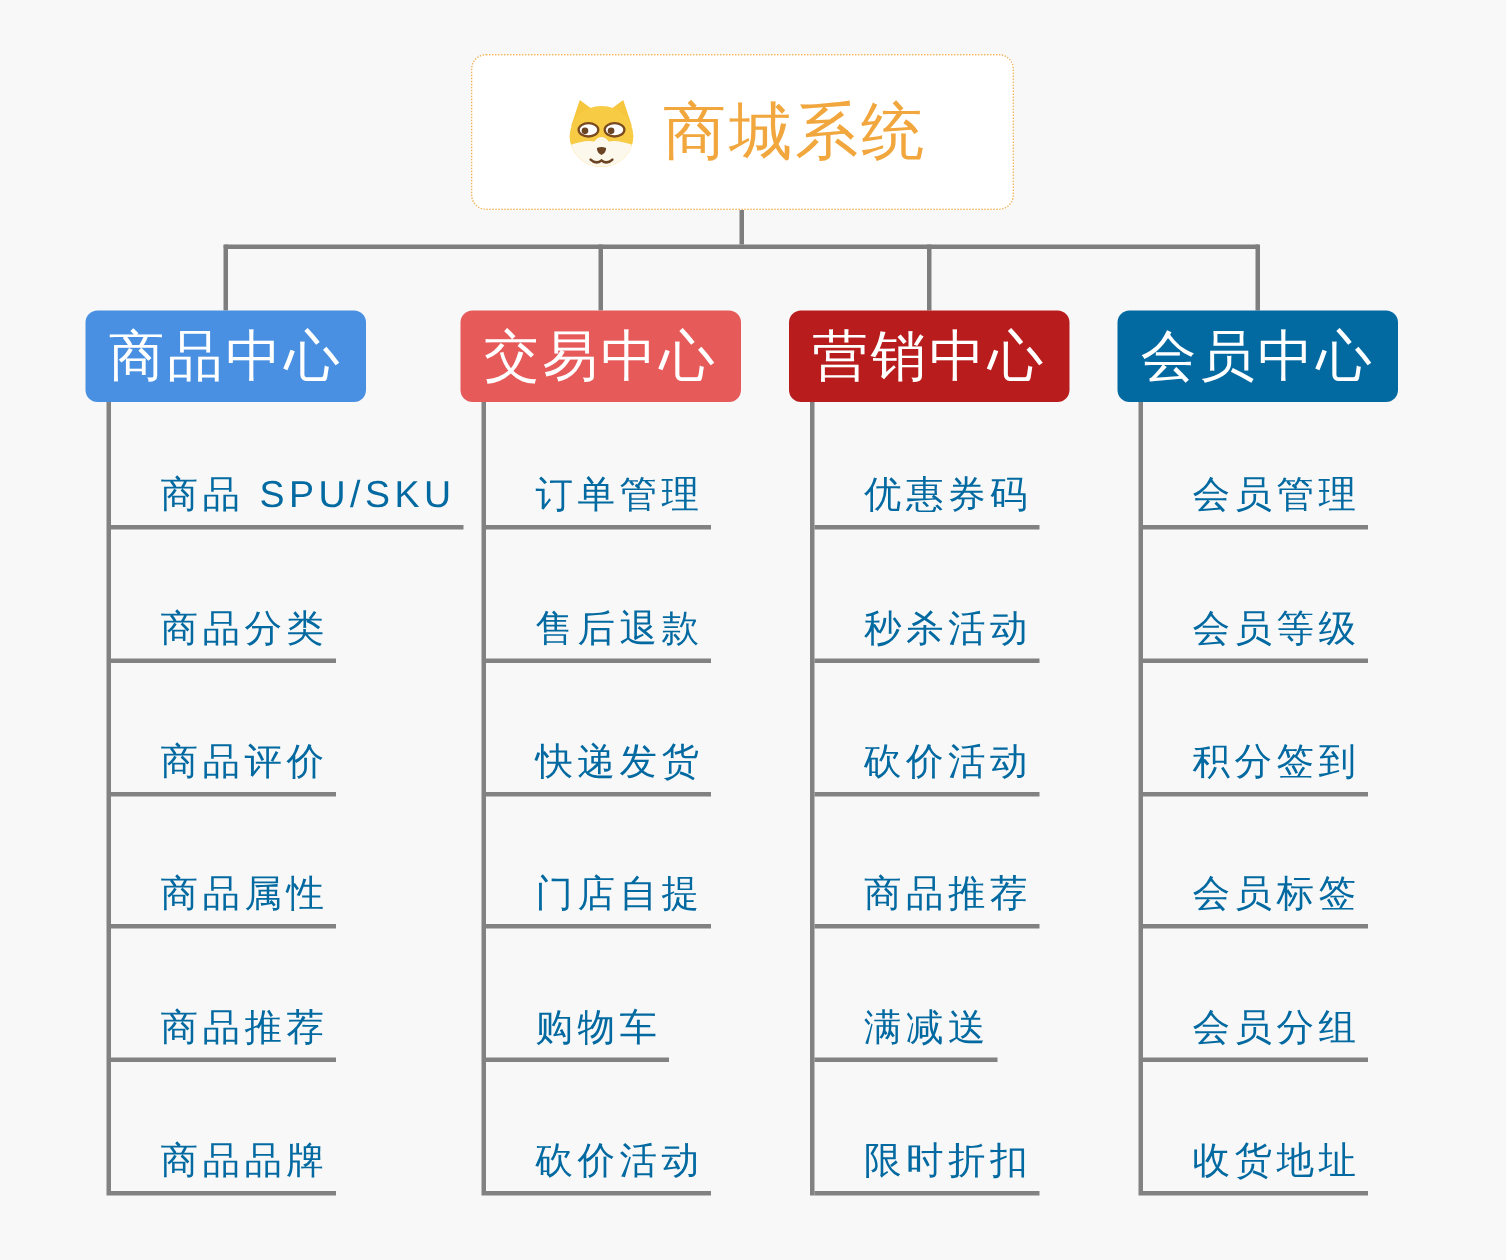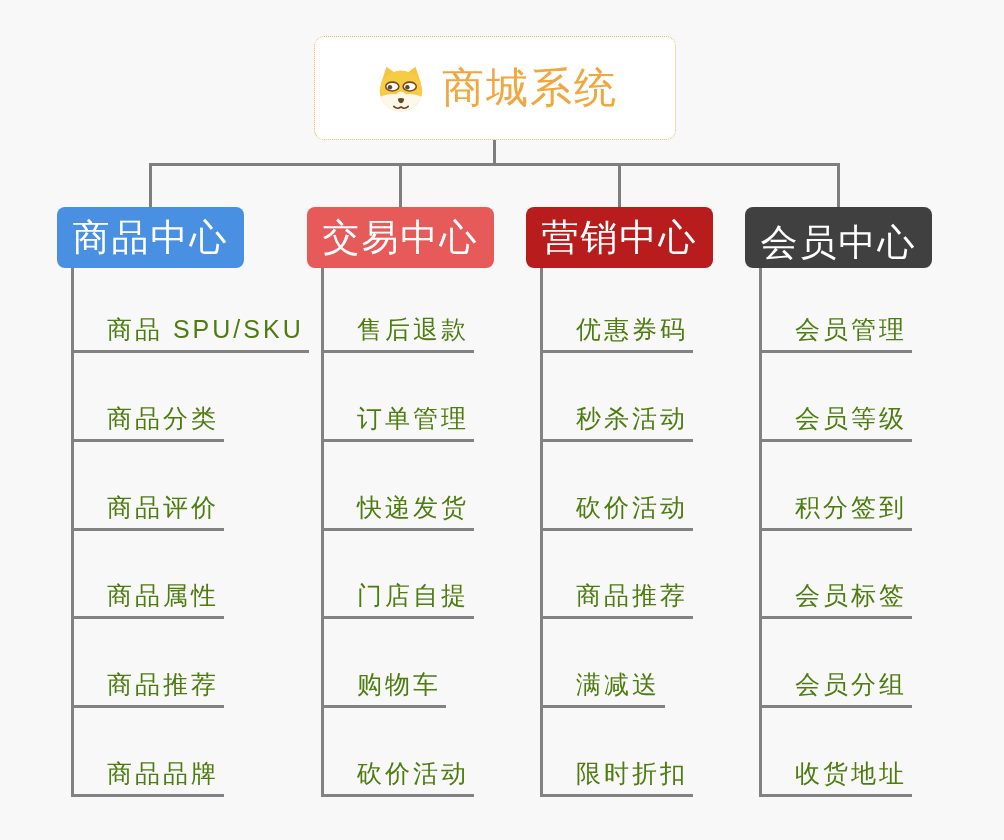--- a/index.html
+++ b/index.html
@@ -50,21 +50,21 @@
   }
   .leaf{
     height:88.8px;
     display:flex;align-items:flex-end;
   }
   .leaf:first-child{height:85px;}
   .leaf-label{
     display:inline-block;
     white-space:nowrap;
     font-size:25px;letter-spacing:3px;
-    color:#4d7c0f;
+    color:#0369a1;
     padding:0 5px 4px 33px;
     border-bottom:3px solid #828282;
     box-sizing:border-box;
   }
 </style>
 </head>
 <body>
 
 <div class="canvas">
 
@@ -123,24 +123,24 @@
         </li>
     </ul>
   </section>
 
   <section class="branch branch-2">
     <div class="branch-box" style="background-color: rgb(231, 90, 90);">
       <span>交易中心</span>
     </div>
     <ul class="leaves">
       <li class="leaf">
+          <span class="leaf-label">订单管理</span>
+        </li>
+      <li class="leaf">
           <span class="leaf-label">售后退款</span>
-        </li>
-      <li class="leaf">
-          <span class="leaf-label">订单管理</span>
         </li>
       <li class="leaf">
           <span class="leaf-label">快递发货</span>
         </li>
       <li class="leaf">
           <span class="leaf-label">门店自提</span>
         </li>
       <li class="leaf">
           <span class="leaf-label">购物车</span>
         </li>
@@ -170,21 +170,21 @@
       <li class="leaf">
           <span class="leaf-label">满减送</span>
         </li>
       <li class="leaf">
           <span class="leaf-label">限时折扣</span>
         </li>
     </ul>
   </section>
 
   <section class="branch branch-4">
-    <div class="branch-box" style="background-color: #404040; align-items: flex-end;">
+    <div class="branch-box" style="background-color: #0369a1;">
       <span>会员中心</span>
     </div>
     <ul class="leaves">
       <li class="leaf">
           <span class="leaf-label">会员管理</span>
         </li>
       <li class="leaf">
           <span class="leaf-label">会员等级</span>
         </li>
       <li class="leaf">

